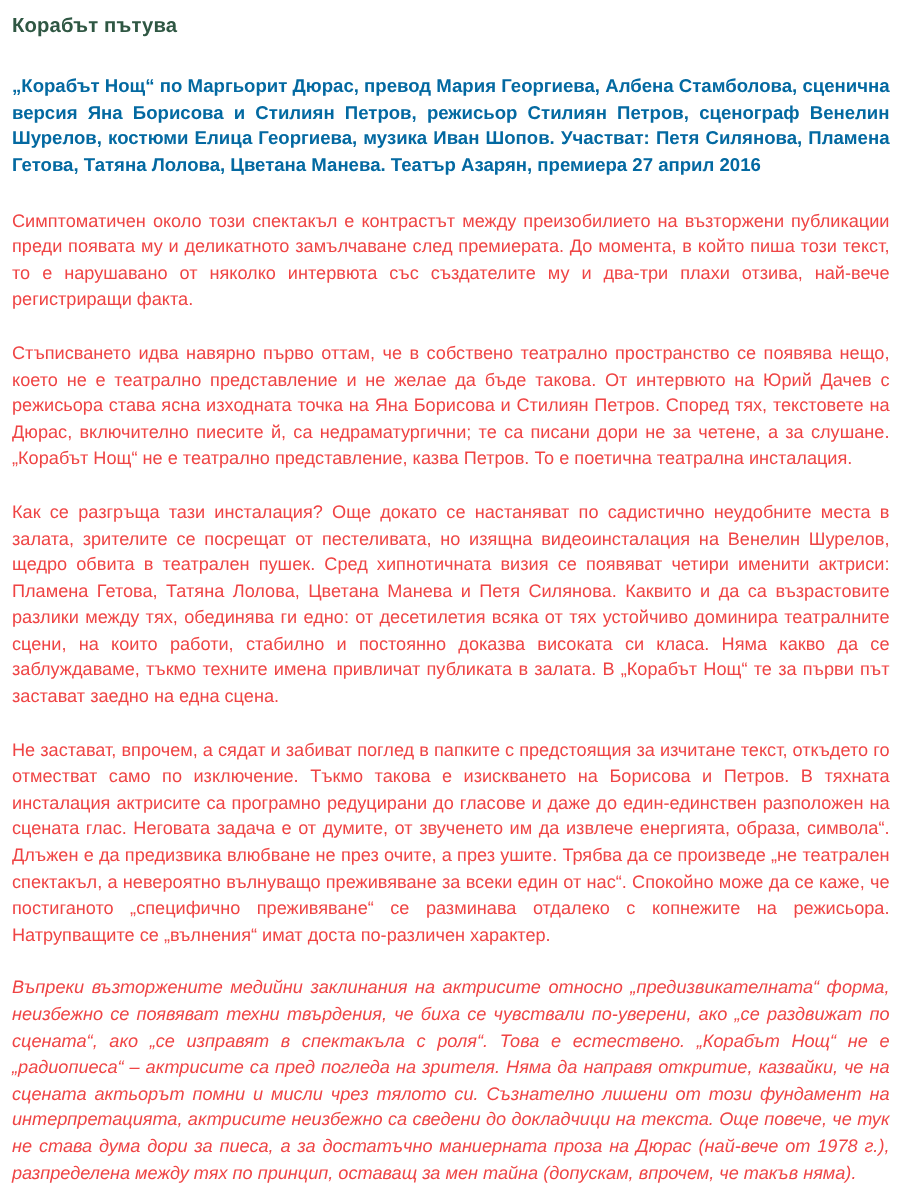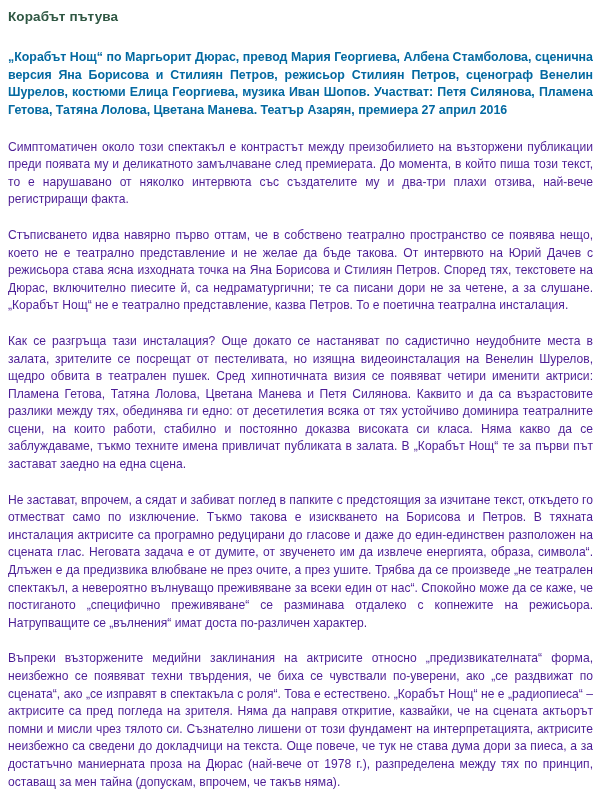--- a/index.html
+++ b/index.html
@@ -41,24 +41,25 @@
     color: #0369a1;
     -webkit-hyphens: none;
     hyphens: none;
   }
   .para {
     font-size: 12.1px;
     line-height: 17.6px;
     text-align: justify;
     text-align-last: left;
     margin: 0 0 18px 0;
-    color: #4c1d95;
+    color: #ef4444;
   }
   .para:last-child {
     margin-bottom: 0;
+    font-style: italic;
   }
 </style>
 </head>
 <body>
 
 <div id="page">
 
   <h1 class="article-title">Корабът пътува</h1>
 
   <p class="credits">„Корабът Нощ“ по Маргьорит Дюрас, превод Мария Георгиева, Албена Стамболова, сценична версия Яна Борисова и Стилиян Петров, режисьор Стилиян Петров, сценограф Венелин Шурелов, костюми Елица Георгиева, музика Иван Шопов. Участват: Петя Силянова, Пламена Гетова, Татяна Лолова, Цветана Манева. Театър Азарян, премиера 27 април 2016</p>

